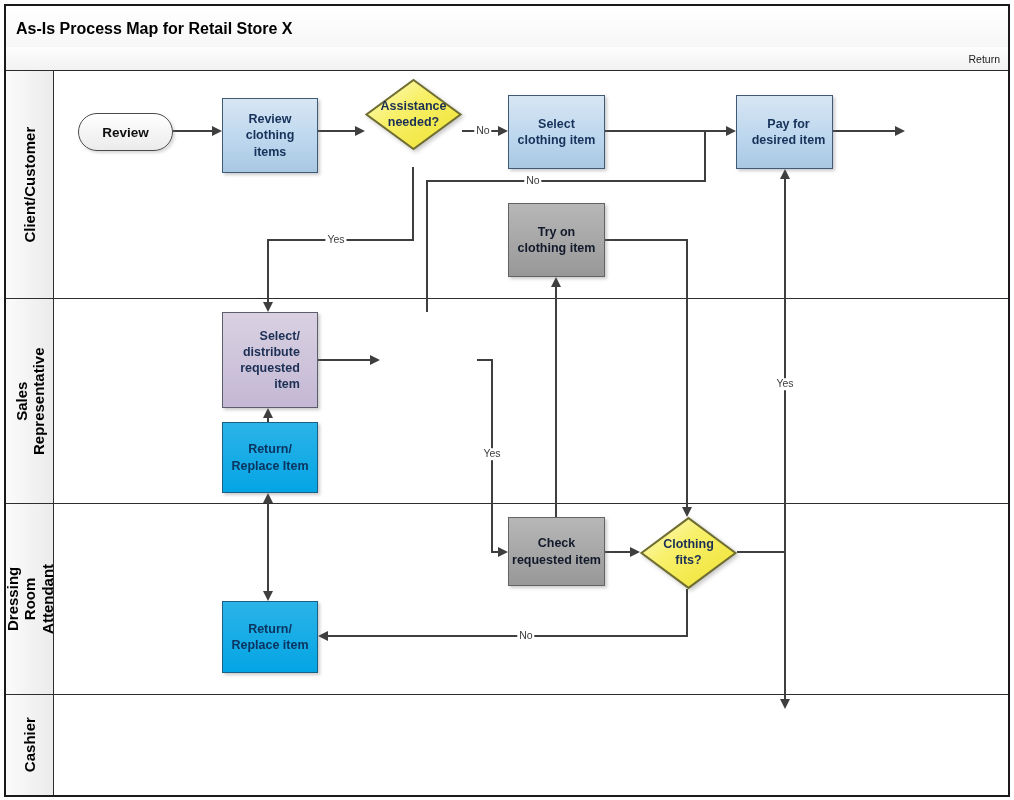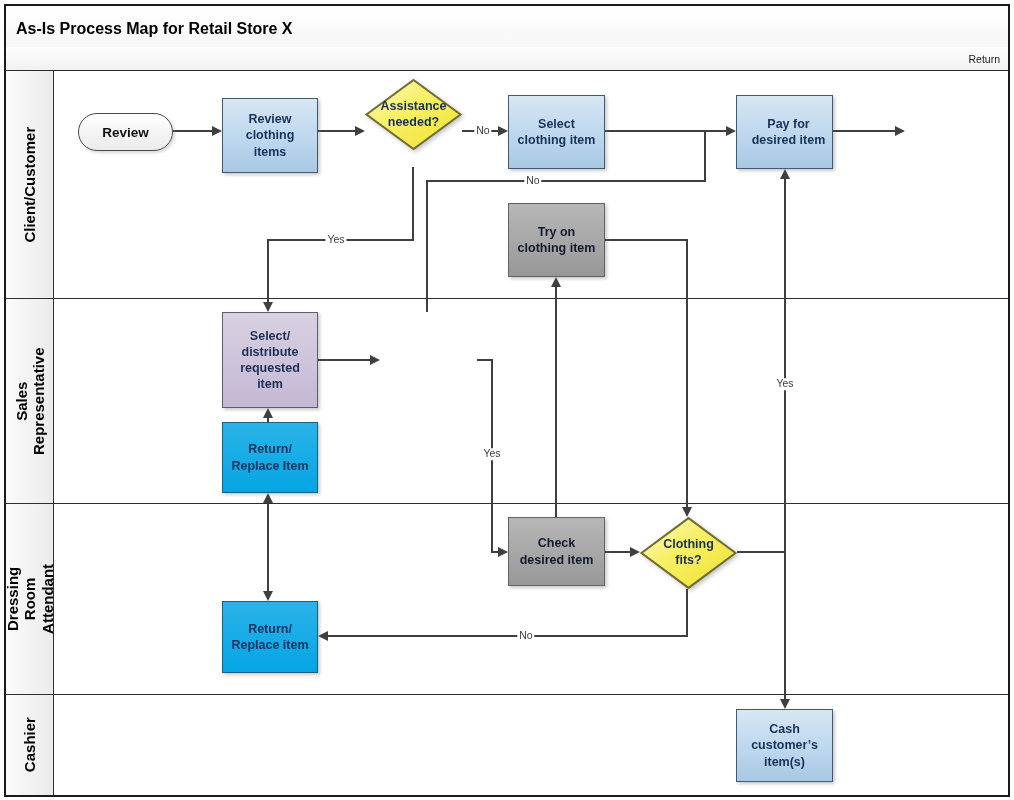--- a/index.html
+++ b/index.html
@@ -39,21 +39,21 @@
   
   .node{position:absolute;display:flex;align-items:center;justify-content:center;
         text-align:center;font-weight:bold;font-size:12.5px;line-height:1.3;
         white-space:pre-line;box-sizing:border-box;
         box-shadow:2px 2px 3px rgba(110,110,110,.35);}
   .box-blue{background:linear-gradient(180deg,#d8e6f3 0%,#bdd7ee 55%,#a9c8e2 100%);
             border:1.6px solid #3f5a75;color:#17325a;}
   .box-gray{background:linear-gradient(180deg,#b7b7b7,#989898);
             border:1.6px solid #636363;color:#11192a;align-items:center;}
   .box-purple{background:linear-gradient(180deg,#d9d1e2,#c4b8d4);
-            border:1.6px solid #5d5d6b;color:#1b2f55;}
+            border:1.6px solid #5d5d6b;color:#1b2f55;text-align:right;}
   .box-cyan{background:linear-gradient(180deg,#2bb3e8,#04a5e4);
             border:1.6px solid #1c5f84;color:#0b3560;}
   .terminator{position:absolute;display:flex;align-items:center;justify-content:center;
         border-radius:19px;font-weight:bold;font-size:13.5px;color:#101010;
         background:linear-gradient(180deg,#ffffff,#ebebeb);border:1.6px solid #4a4a4a;
         box-sizing:border-box;box-shadow:2px 2px 3px rgba(130,130,130,.3);}
   .diamond{position:absolute;}
   .diamond svg{position:absolute;left:0;top:0;width:100%;height:100%;overflow:visible;
         filter:drop-shadow(2px 2px 2px rgba(110,110,110,.4));}
   .diamond .dlabel{position:absolute;left:0;top:0;width:100%;height:100%;
@@ -200,31 +200,27 @@
 requested
 item</span></div>
 
 
   <div class="node box-cyan" style="left:222px;top:422px;width:96px;height:71px;">
     <span>Return/
 Replace Item</span></div>
 
   <div class="node box-gray" style="left:508px;top:517px;width:97px;height:69px;">
     <span>Check
-desired item</span></div>
+requested item</span></div>
 
   <div class="diamond" style="left:640px;top:517px;width:97px;height:72px;">
     <svg viewBox="0 0 100 100" preserveAspectRatio="none">
       <polygon points="50,1.5 98.5,50 50,98.5 1.5,50" fill="url(#gradYellow)" stroke="#6f6d30" stroke-width="2" vector-effect="non-scaling-stroke"></polygon>
       </svg>
     <span class="dlabel">Clothing
 fits?</span>
     </div>
 
   <div class="node box-cyan" style="left:222px;top:601px;width:96px;height:72px;">
     <span>Return/
 Replace item</span></div>
 
-  <div class="node box-blue" style="left:736px;top:709px;width:97px;height:73px;">
-    <span>Cash
-customer’s
-item(s)</span></div>
 </div>
 
 </body></html>

